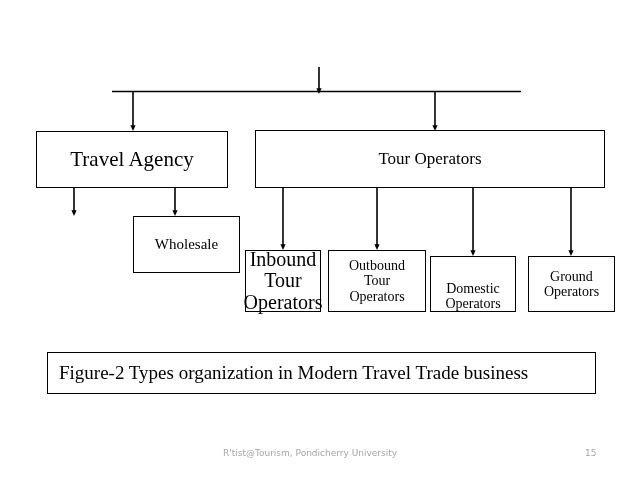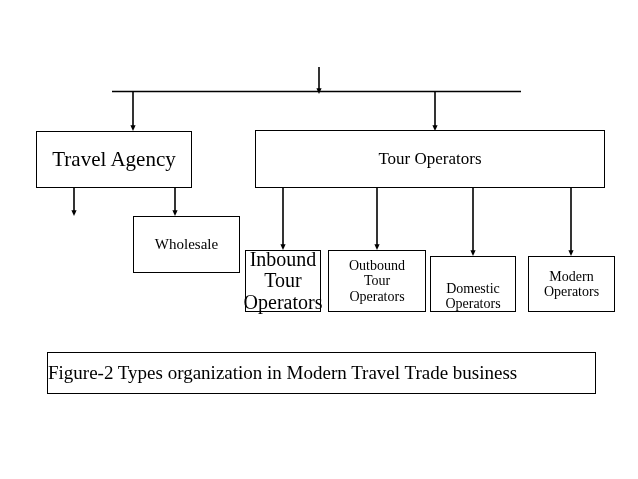--- a/index.html
+++ b/index.html
@@ -40,21 +40,21 @@
   }
   
   #box-root {
     left: 86px; top: 26px;
     width: 458px; height: 41px;
     font-size: 24px;
   }
   
   #box-travel-agency {
     left: 36px; top: 131px;
-    width: 156px; height: 57px;
+    width: 192px; height: 57px;
     font-size: 21px;
   }
   #box-tour-operators {
     left: 255px; top: 130px;
     width: 350px; height: 58px;
     font-size: 17px;
   }
   
   #box-retail {
     left: 31px; top: 216px;
@@ -87,21 +87,21 @@
     left: 528px; top: 256px;
     width: 87px; height: 56px;
     font-size: 14px;
   }
   
   #box-caption {
     left: 47px; top: 352px;
     width: 549px; height: 42px;
     font-size: 19px;
     justify-content: flex-start;
-    padding-left: 0;
+    padding-left: 11px;
   }
   
   #connectors {
     position: absolute;
     left: 0; top: 0;
     width: 638px;
     height: 479px;
     pointer-events: none;
   }
   
@@ -186,22 +186,26 @@
 Tour
 Operators</span>
   </div>
 
   <div class="box" id="box-domestic">
     <span class="txt">Domestic
 Operators</span>
   </div>
 
   <div class="box" id="box-ground">
-    <span class="txt">Modern
+    <span class="txt">Ground
 Operators</span>
   </div>
 
   <div class="box" id="box-caption">
     <span class="txt">Figure-2 Types organization in Modern Travel Trade business</span>
   </div>
 
+  <div id="footer">
+    <span id="footer-credit">R'tist@Tourism, Pondicherry University</span>
+    <span id="footer-pagenum">15</span>
+  </div>
 
 </div>
 
 </body></html>

